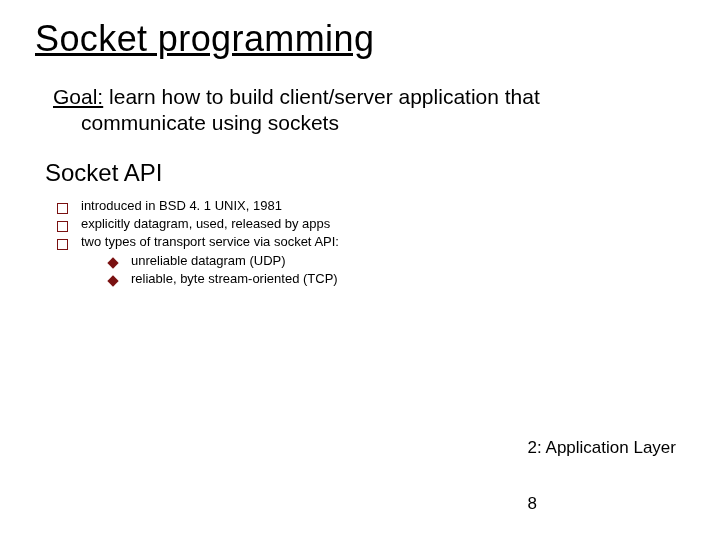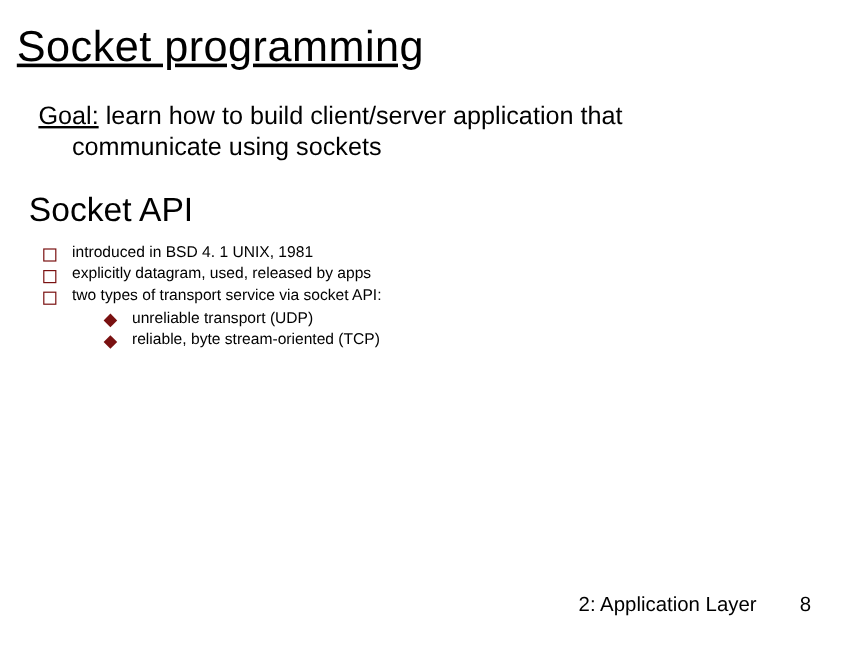--- a/index.html
+++ b/index.html
@@ -10,21 +10,21 @@
     background: #fff;
     font-family: "Trebuchet MS", "Lucida Sans", Verdana, sans-serif;
     color: #000;
     overflow: hidden;
   }
   .slide {
     position: relative;
     width: 712px;
     height: 540px;
     box-sizing: border-box;
-    padding: 18px 34px 0 14px;
+    padding: 18px 34px 0 35px;
   }
   .title {
     font-size: 36px;
     font-weight: 400;
     text-decoration: underline;
     margin: 0 0 24px 0;
     letter-spacing: 0.4px;
   }
   .goal {
     font-size: 21px;
@@ -36,21 +36,21 @@
   .goal .label {
     text-decoration: underline;
   }
   .goal .rest {
   }
   .goal-indent {
     display: block;
     padding-left: 28px;
   }
   .subhead {
-    font-size: 28px;
+    font-size: 24px;
     font-weight: 400;
     margin: 0 0 10px 10px;
   }
   ul.bullets {
     list-style: none;
     margin: 0 0 0 20px;
     padding: 0;
     font-size: 13px;
     line-height: 1.32;
   }
@@ -92,20 +92,21 @@
     transform: rotate(45deg);
   }
   .footer {
     position: absolute;
     bottom: 26px;
     right: 36px;
     font-size: 17px;
     display: flex;
     gap: 36px;
     align-items: baseline;
+    flex-direction: column;
   }
   .footer .page {
     font-size: 17px;
   }
 </style>
 </head>
 <body>
 
 <div class="slide">
 
@@ -117,21 +118,21 @@
   </p>
 
   <div class="subhead">Socket API</div>
 
   <ul class="bullets">
     <li>introduced in BSD 4. 1 UNIX, 1981</li>
     <li>explicitly datagram, used, released by apps</li>
     <li>
       <span>two types of transport service via socket API:</span>
       <ul class="sub">
-        <li>unreliable transport (UDP)</li>
+        <li>unreliable datagram (UDP)</li>
         <li>reliable, byte stream-oriented (TCP)</li>
       </ul>
     </li>
   </ul>
 
   <div class="footer">
     <span>2: Application Layer</span>
     <span class="page">8</span>
   </div>
 

